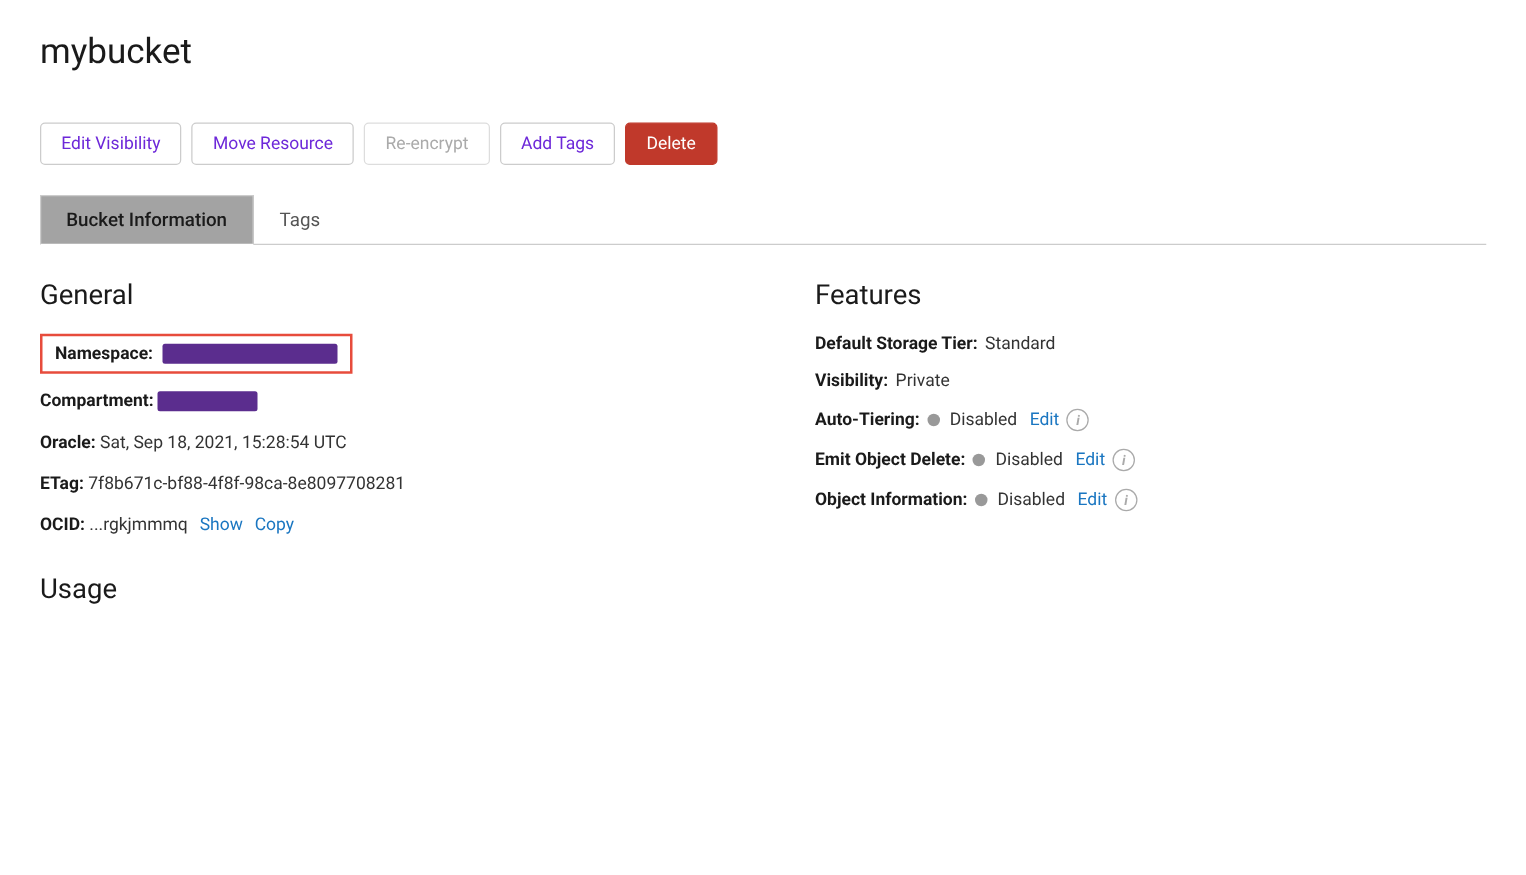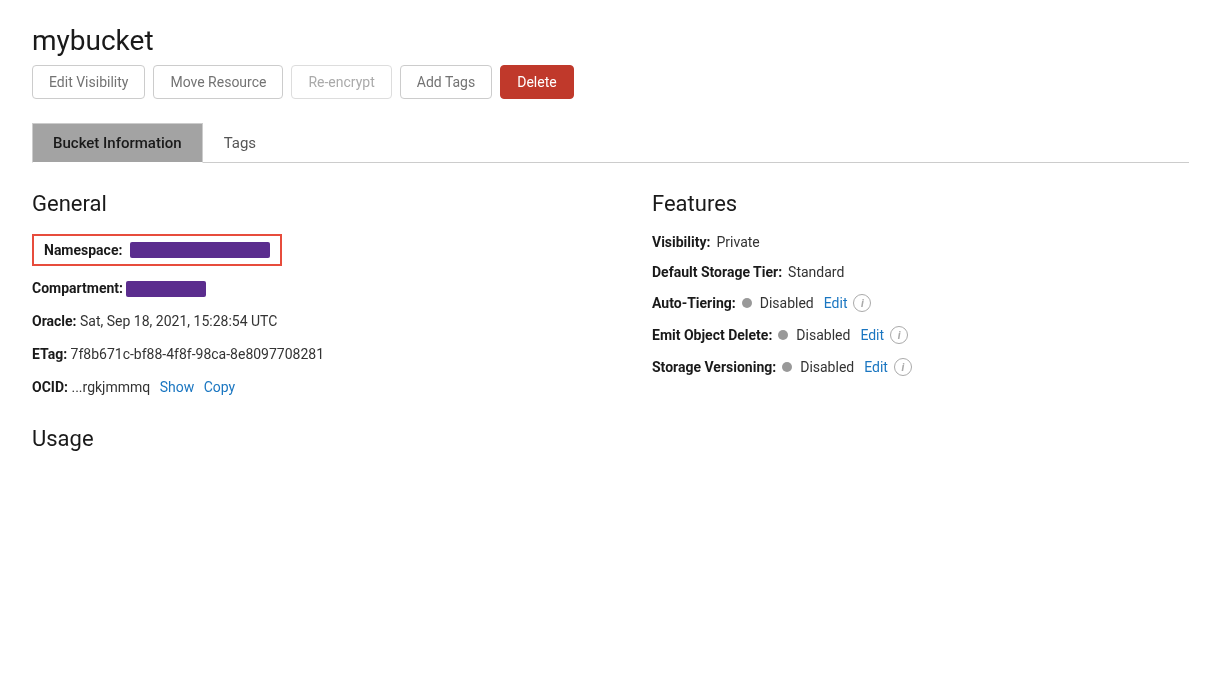--- a/index.html
+++ b/index.html
@@ -6,37 +6,37 @@
     body {
       font-family: -apple-system, BlinkMacSystemFont, 'Segoe UI', Roboto, sans-serif;
       background: #fff;
       color: #333;
       padding: 24px 32px;
       font-size: 14px;
     }
     .page-title {
       font-size: 28px;
       font-weight: 400;
-      margin-bottom: 8px;
+      margin-bottom: 41px;
       color: #1a1a1a;
     }
     .toolbar {
       display: flex;
       gap: 8px;
       margin-bottom: 24px;
       align-items: center;
     }
     .btn {
       padding: 8px 16px;
       border: 1px solid #ccc;
       background: #fff;
       border-radius: 4px;
       cursor: pointer;
       font-size: 14px;
-      color: #737373;
+      color: #6d28d9;
       font-family: inherit;
     }
     .btn-disabled {
       color: #aaa;
       border-color: #ddd;
       cursor: default;
     }
     .btn-danger {
       background: #c0392b;
       border-color: #c0392b;
@@ -211,48 +211,48 @@
     </div>
 
     
     <h2 class="section-title" style="margin-top: 28px;">Usage</h2>
   </div>
 
   <div class="right-panel">
     <h2 class="features-title">Features</h2>
 
     <div class="feature-row">
+      <span class="feature-label">Default Storage Tier:</span>
+      <span class="feature-value">Standard</span>
+    </div>
+
+    <div class="feature-row">
       <span class="feature-label">Visibility:</span>
       <span class="feature-value">Private</span>
-    </div>
-
-    <div class="feature-row">
-      <span class="feature-label">Default Storage Tier:</span>
-      <span class="feature-value">Standard</span>
     </div>
 
 
     <div class="feature-row">
       <span class="feature-label">Auto-Tiering:</span>
       <span class="dot"></span>
       <span class="feature-value">Disabled</span>
       <a class="link" href="#" style="margin-left:4px;">Edit</a>
       <span class="info-icon">i</span>
     </div>
 
     <div class="feature-row">
       <span class="feature-label">Emit Object Delete:</span>
       <span class="dot"></span>
       <span class="feature-value">Disabled</span>
       <a class="link" href="#" style="margin-left:4px;">Edit</a>
       <span class="info-icon">i</span>
     </div>
 
     <div class="feature-row">
-      <span class="feature-label">Storage Versioning:</span>
+      <span class="feature-label">Object Information:</span>
       <span class="dot"></span>
       <span class="feature-value">Disabled</span>
       <a class="link" href="#" style="margin-left:4px;">Edit</a>
       <span class="info-icon">i</span>
     </div>
   </div>
 
 </div>
 
 </body></html>

